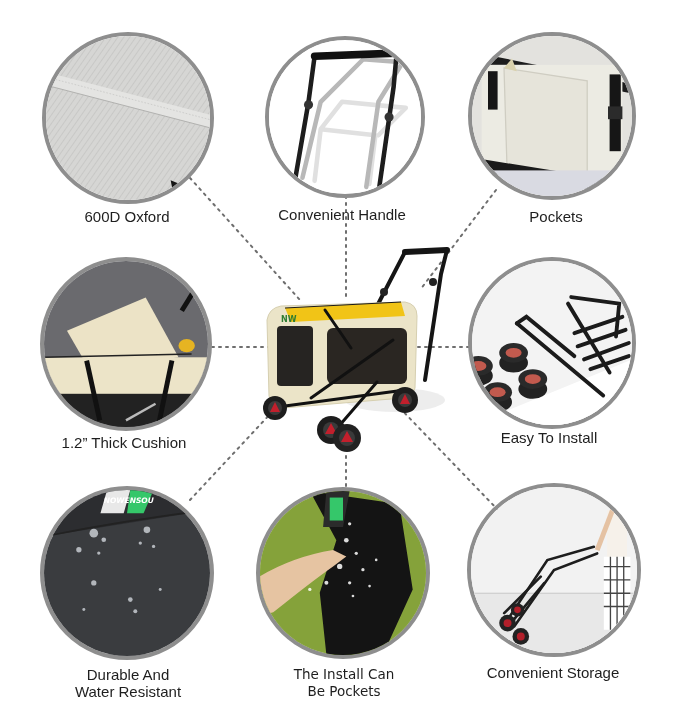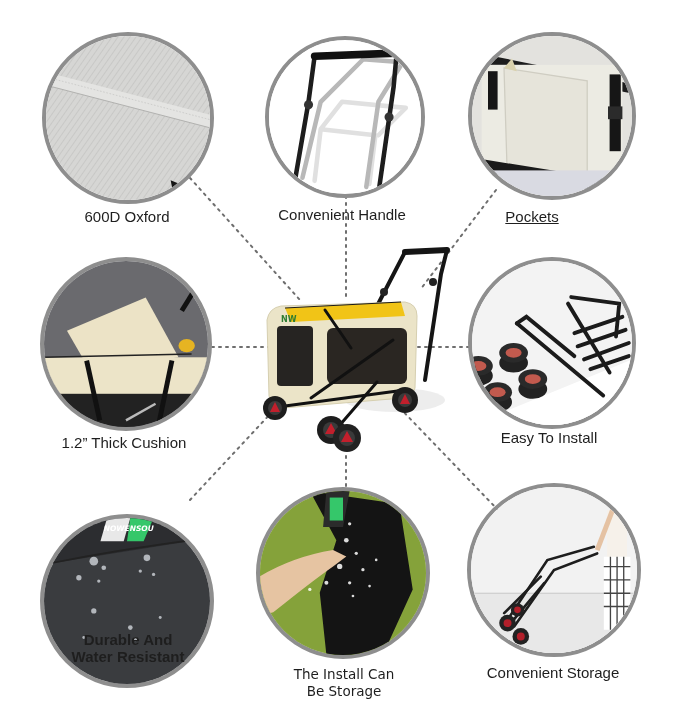--- a/index.html
+++ b/index.html
@@ -82,21 +82,21 @@
         <rect x="6" y="18" width="88" height="70" fill="#ecebe3"></rect>
         <polygon points="20,20 72,28 72,92 22,86" fill="#e6e4da" stroke="#cfcdc2" stroke-width="0.8"></polygon>
         <polygon points="20,20 25,14 28,22" fill="#d9d1ac"></polygon>
         <rect x="10" y="22" width="6" height="24" fill="#161616"></rect>
         <rect x="86" y="24" width="7" height="48" fill="#161616"></rect>
         <rect x="85" y="44" width="9" height="8" fill="#2b2b2b"></rect>
         <polygon points="0,76 100,92 100,100 0,84" fill="#1a1a1a"></polygon>
         <rect x="0" y="84" width="100" height="16" fill="#d9dae2"></rect>
       </svg>
     </div>
-    <div class="label" style="left:532px;top:208px;text-decoration:underline;">
+    <div class="label" style="left:556px;top:208px;">
       <span class="line">Pockets</span>
     </div>
   </div>
 
   <div class="feature">
     <div class="circle" style="left:40px;top:257px;width:172px;height:174px;">
       <svg viewBox="0 0 100 100" preserveAspectRatio="none">
         <rect width="100" height="100" fill="#6a6a6e"></rect>
         <polygon points="14,42 62,22 82,58 28,66" fill="#ece3c6"></polygon>
         <rect x="0" y="58" width="100" height="26" fill="#ece4c8"></rect>
@@ -149,21 +149,21 @@
           </g>
         </g>
       </svg>
     </div>
     <div class="label" style="left:549px;top:429px;">
       <span class="line">Easy To Install</span>
     </div>
   </div>
 
   <div class="feature">
-    <div class="circle" style="left:40px;top:514px;width:174px;height:174px;">
+    <div class="circle" style="left:40px;top:486px;width:174px;height:174px;">
       <svg viewBox="0 0 100 100" preserveAspectRatio="none">
         <rect width="100" height="100" fill="#3a3c3f"></rect>
         <polygon points="0,0 100,0 100,12 0,28" fill="#2c2d30"></polygon>
         <path d="M0 28 Q 50 18 100 12" stroke="#222" stroke-width="1" fill="none"></path>
         <g>
           <polygon points="38,0 52,0 48,14 34,14" fill="#e8e8e8"></polygon>
           <polygon points="52,0 66,0 60,14 50,14" fill="#35c76a"></polygon>
           <text x="36" y="8" font-size="4.5" fill="#ffffff" font-family="DejaVu Sans, sans-serif" font-style="italic" font-weight="bold">NOWENSOU</text>
         </g>
         <g fill="#c8ccd2" opacity="0.85">
@@ -175,21 +175,21 @@
           <circle cx="58" cy="32" r="1"></circle>
           <circle cx="66" cy="34" r="1"></circle>
           <circle cx="30" cy="56" r="1.6"></circle>
           <circle cx="52" cy="66" r="1.4"></circle>
           <circle cx="55" cy="73" r="1.2"></circle>
           <circle cx="70" cy="60" r="0.9"></circle>
           <circle cx="24" cy="72" r="0.9"></circle>
         </g>
       </svg>
     </div>
-    <div class="label" style="left:128px;top:631px;font-weight:bold;">
+    <div class="label" style="left:128px;top:666px;">
       <span class="line">Durable And</span>
       <span class="line">Water Resistant</span>
     </div>
   </div>
 
   <div class="feature">
     <div class="circle" style="left:256px;top:487px;width:174px;height:172px;">
       <svg viewBox="0 0 100 100" preserveAspectRatio="none">
         <rect width="100" height="100" fill="#7d9a36"></rect>
         <rect x="0" y="0" width="100" height="100" fill="#8aa83e" opacity="0.6"></rect>
@@ -207,21 +207,21 @@
           <circle cx="66" cy="58" r="0.8"></circle>
             <circle cx="54" cy="56" r="1"></circle>
             <circle cx="30" cy="60" r="1"></circle>
           <circle cx="70" cy="42" r="0.8"></circle>
             <circle cx="56" cy="64" r="0.8"></circle>
         </g>
       </svg>
     </div>
     <div class="label humanist" style="left:344px;top:666px;">
       <span class="line">The Install Can</span>
-      <span class="line">Be Storage</span>
+      <span class="line">Be Pockets</span>
     </div>
   </div>
 
   <div class="feature">
     <div class="circle" style="left:467px;top:483px;width:174px;height:174px;">
       <svg viewBox="0 0 100 100" preserveAspectRatio="none">
         <rect width="100" height="100" fill="#f2f2f2"></rect>
         <rect x="0" y="64" width="100" height="36" fill="#e8e8e8"></rect>
         <line x1="0" y1="64" x2="100" y2="64" stroke="#c9c9c9" stroke-width="0.6"></line>
         <g stroke="#1e1e1e" stroke-width="1.6" fill="none" stroke-linecap="round">

